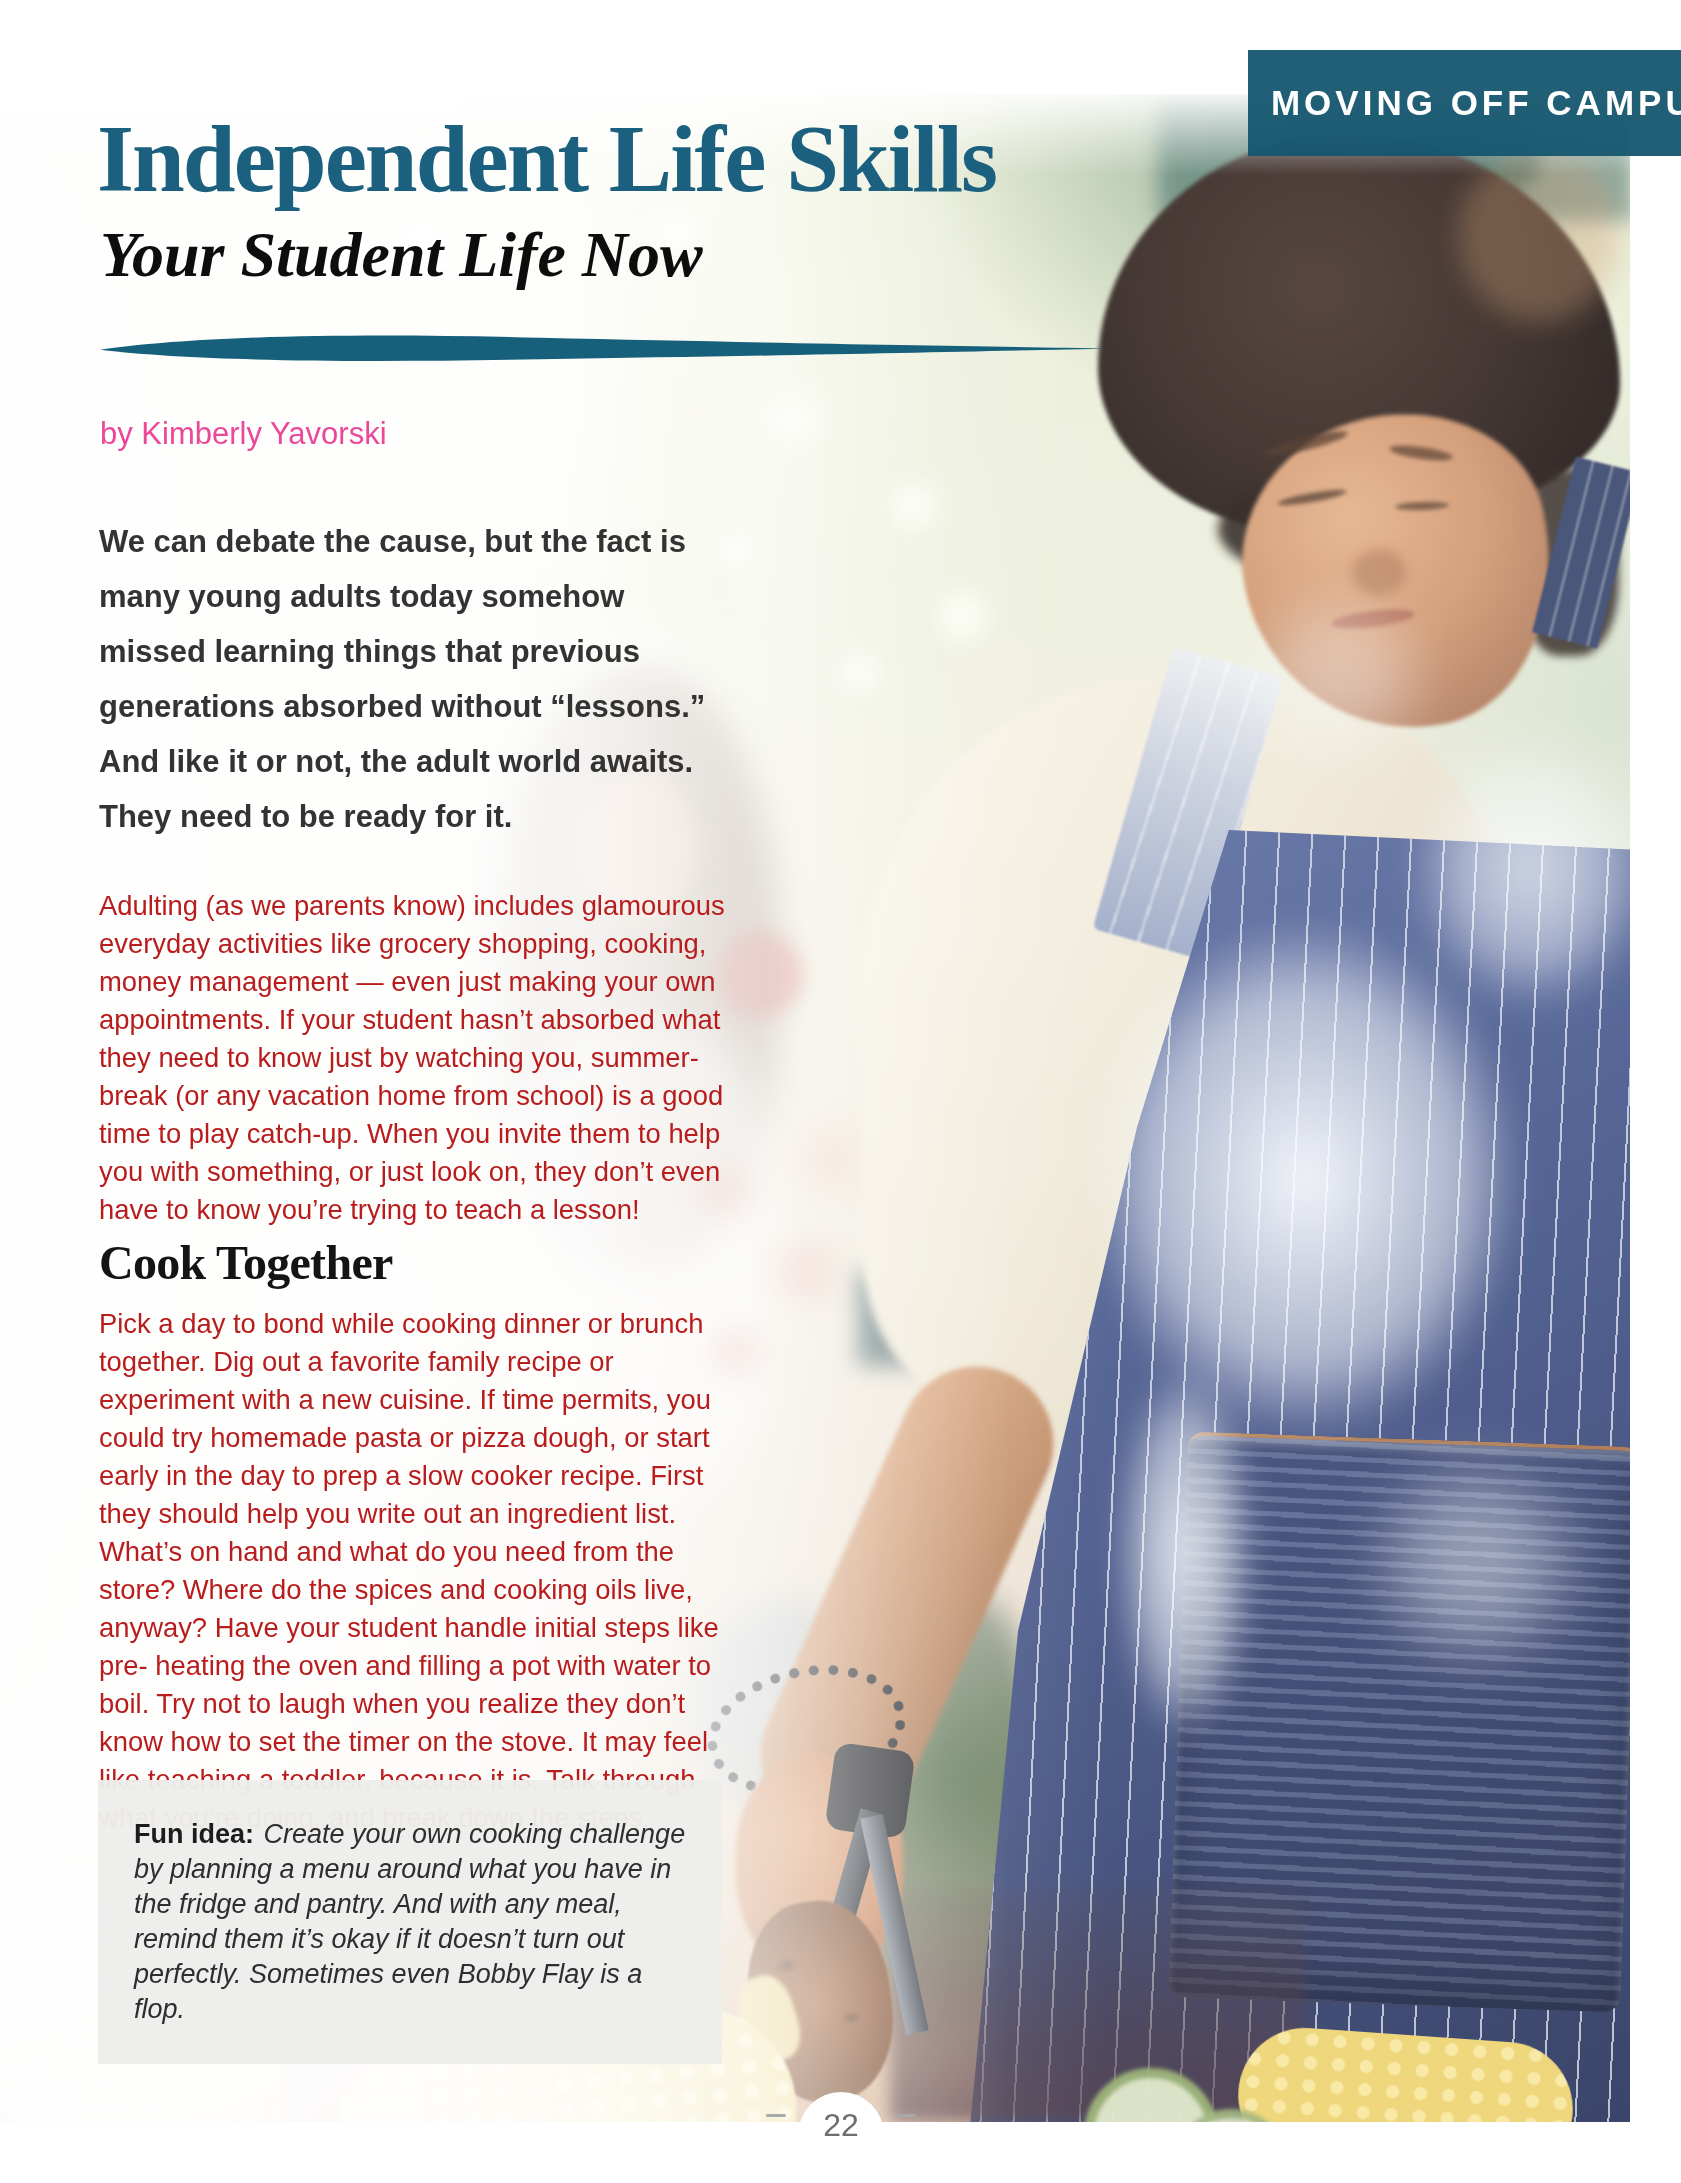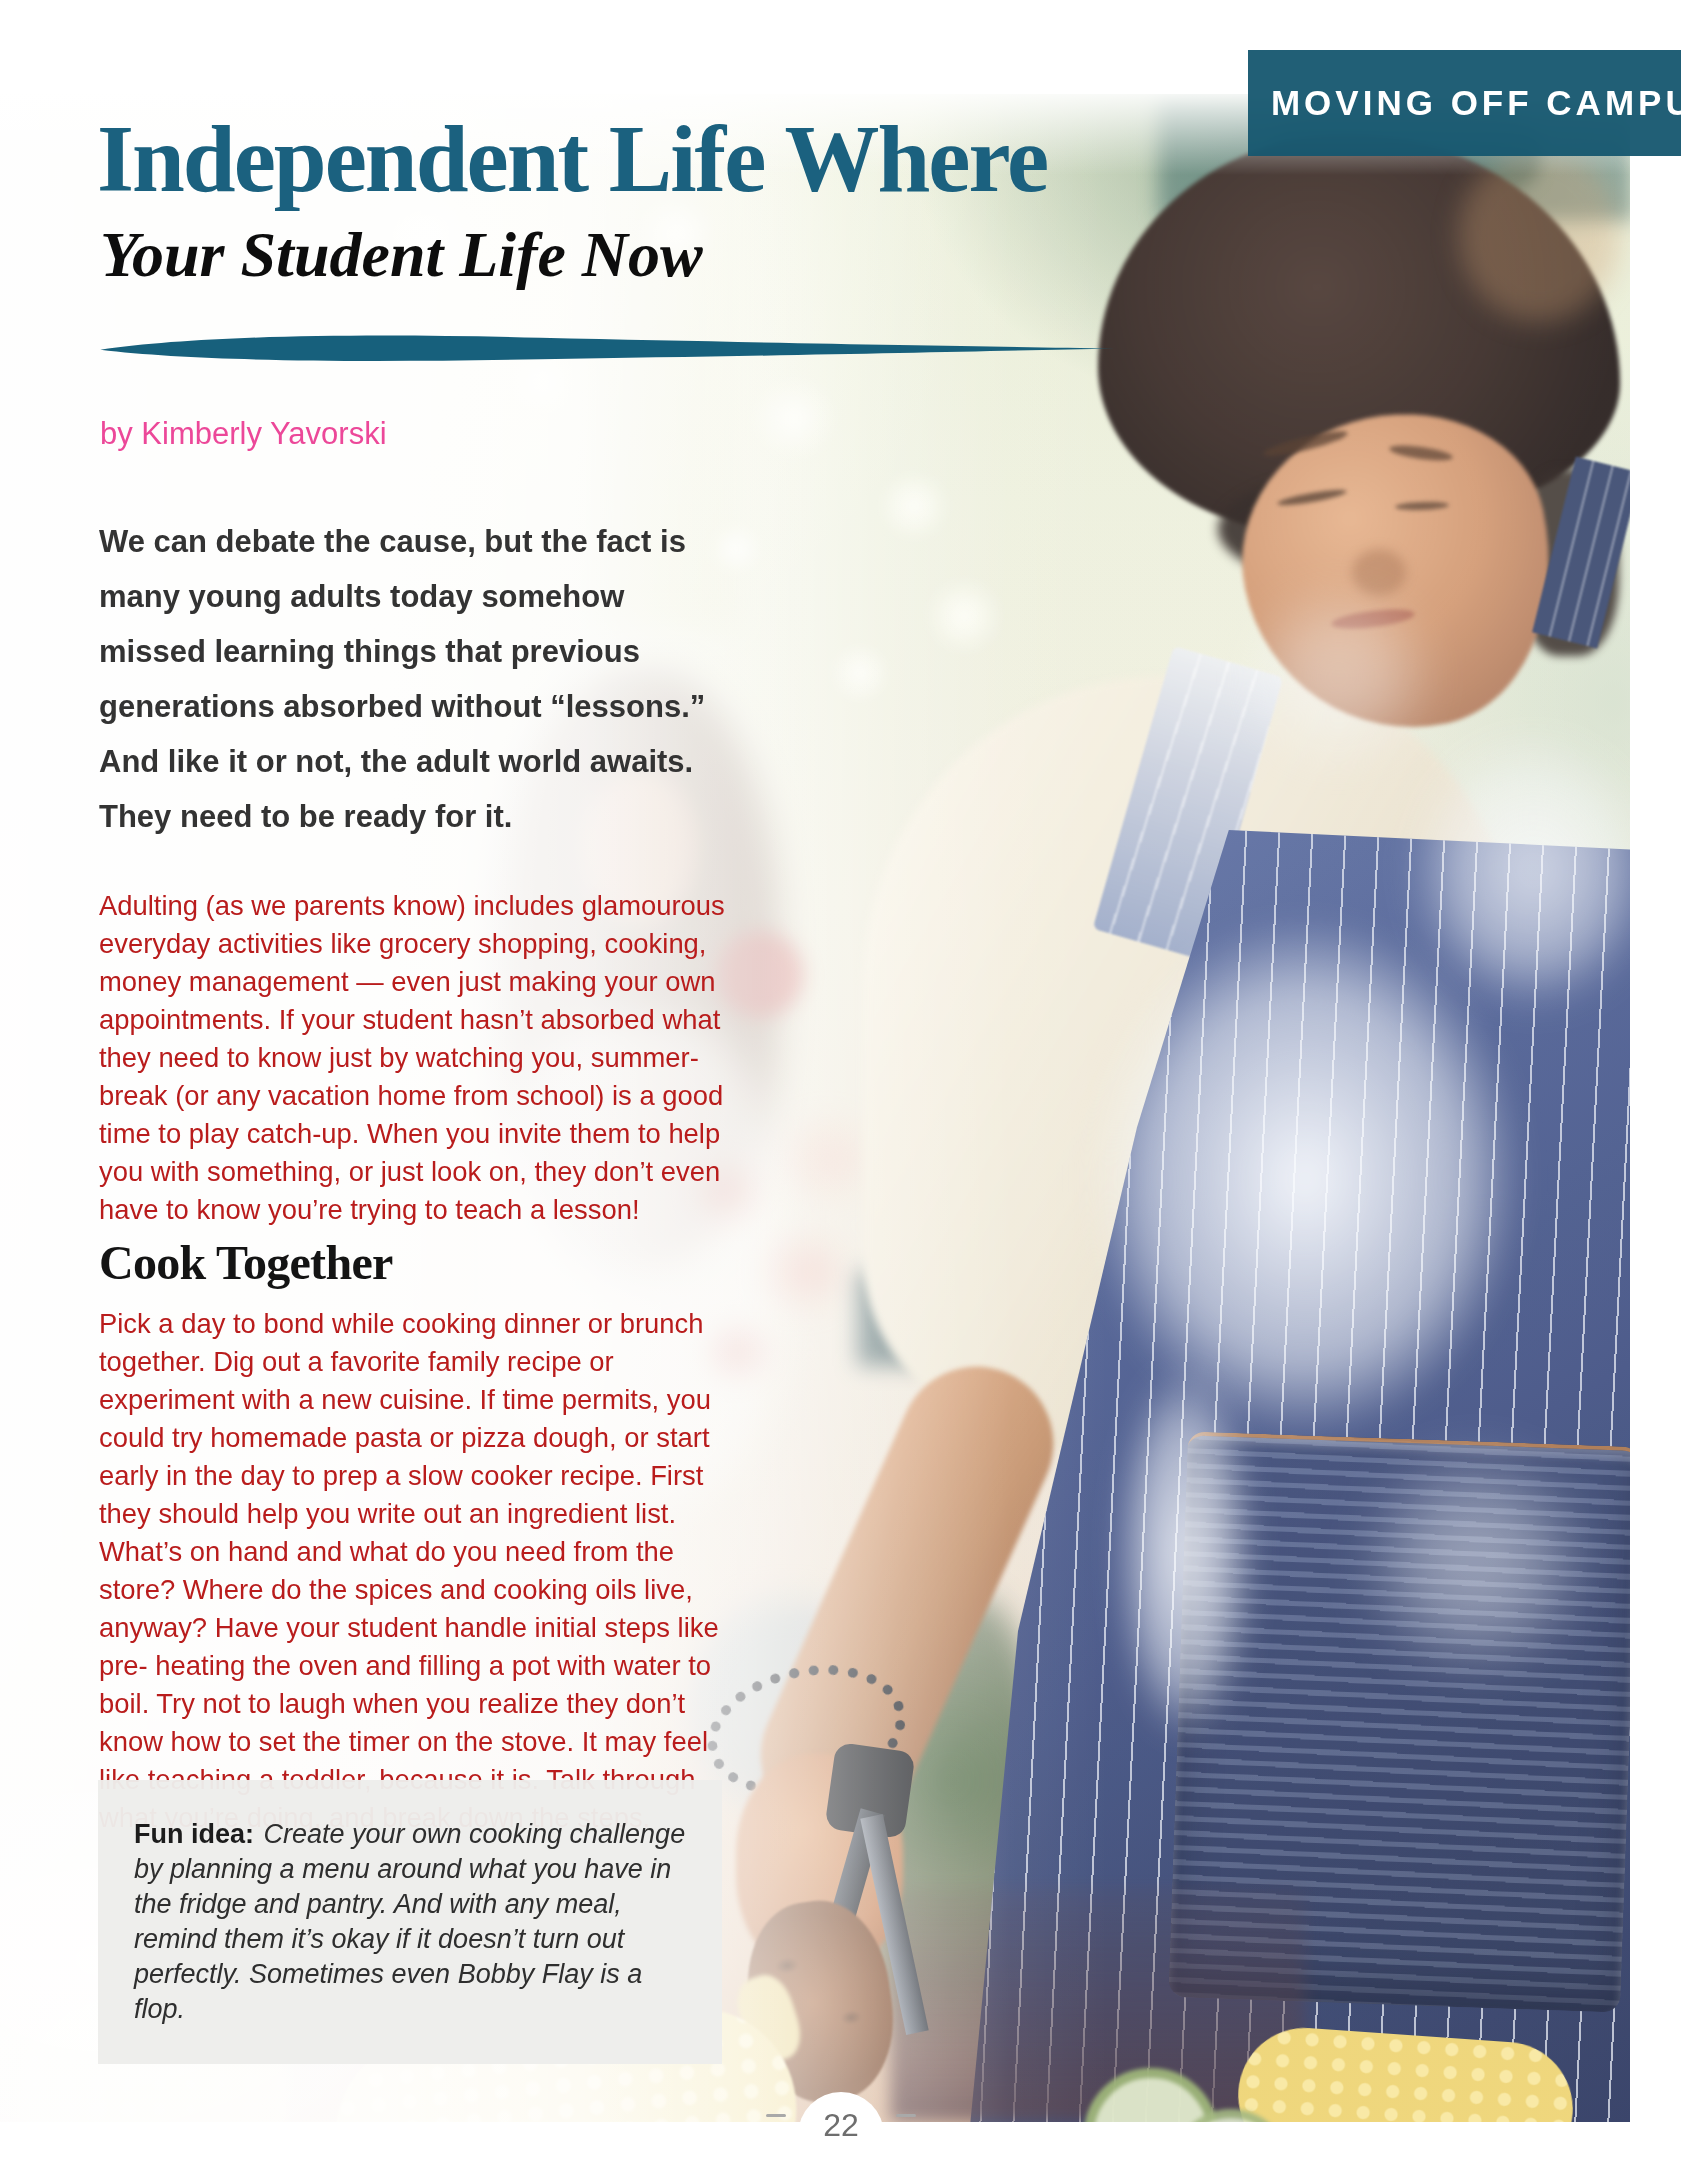--- a/index.html
+++ b/index.html
@@ -191,21 +191,21 @@
     <div class="abs warmglow"></div>
     <div class="abs cornmain kern"></div>
     <div class="abs cornleft kern"></div>
     <div class="abs overlay"></div>
   </div>
 
   <div class="abs banner">
     <span>MOVING OFF CAMPUS</span>
   </div>
 
-  <div class="abs title">Independent Life Where</div>
+  <div class="abs title">Independent Life Skills</div>
   <div class="abs subtitle">Your Student Life Now</div>
 
   <svg class="abs swoosh" width="1017" height="31" viewBox="0 0 1520 46">
     <path d="M2,25 C150,3 400,0 660,7 C1020,15 1320,20 1518,23 C1320,27 1020,34 660,39 C400,44 150,43 2,25 Z" fill="#17607c"></path>
   </svg>
 
   <div class="abs byline">by Kimberly Yavorski</div>
 
   <p class="abs lead">We can debate the cause, but the fact is many young adults today somehow missed learning things that previous generations absorbed without “lessons.” And like it or not, the adult world awaits. They need to be ready for it.</p>
   <p class="abs para p1">Adulting (as we parents know) includes glamourous everyday activities like grocery shopping, cooking, money management — even just making your own appointments. If your student hasn’t absorbed what they need to know just by watching you, summer-break (or any vacation home from school) is a good time to play catch-up. When you invite them to help you with something, or just look on, they don’t even have to know you’re trying to teach a lesson!</p>

